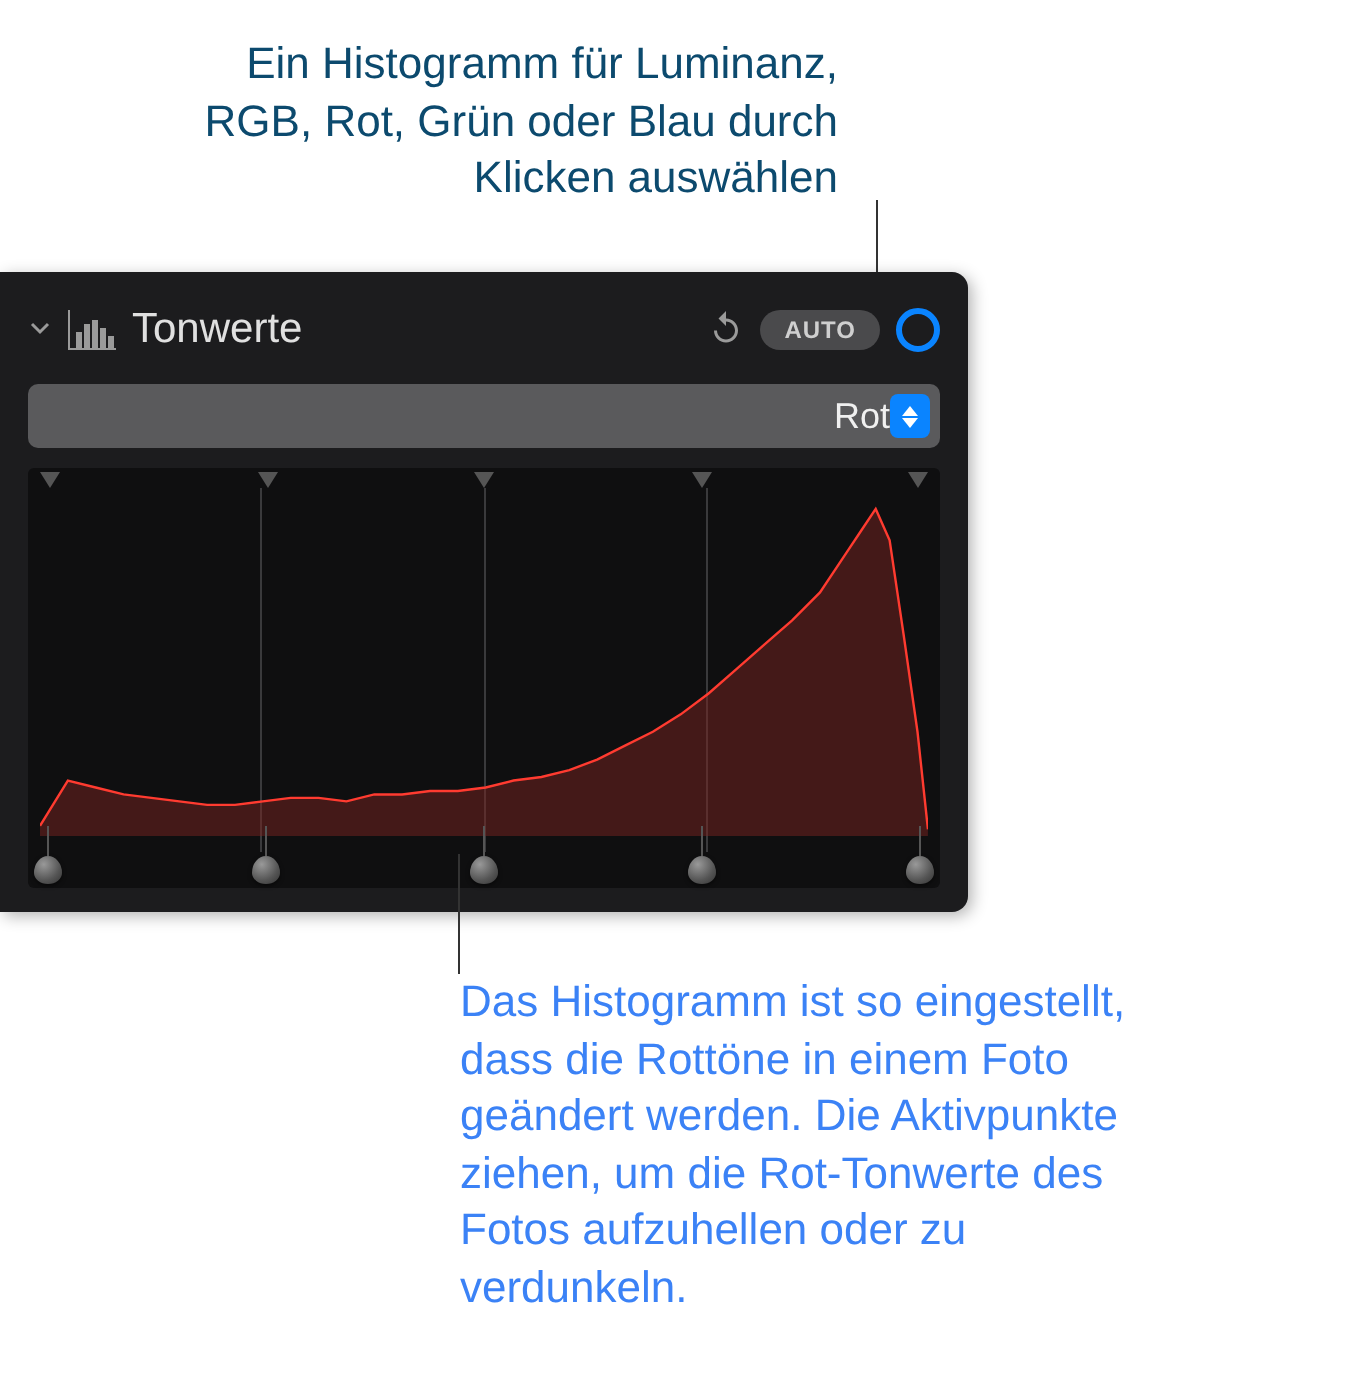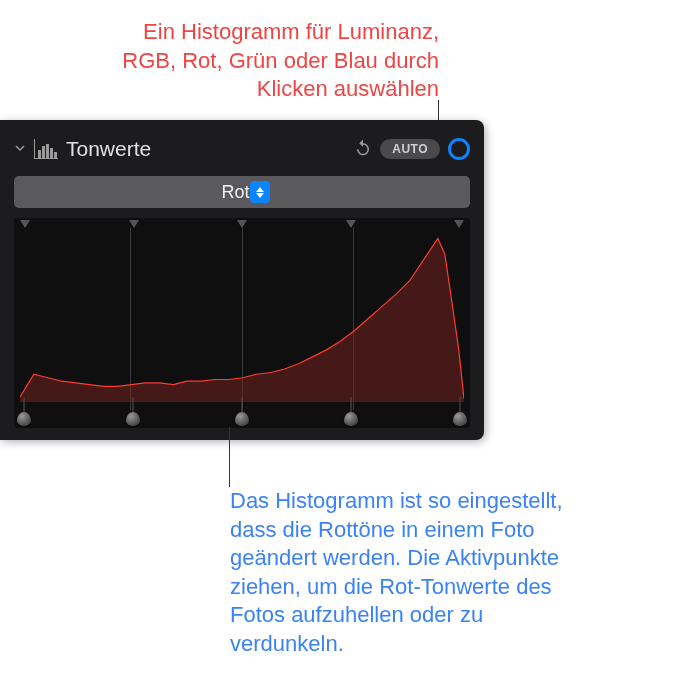--- a/index.html
+++ b/index.html
@@ -10,26 +10,26 @@
     body {
       width: 684px;
       height: 697px;
       background: #ffffff;
       font-family: -apple-system, BlinkMacSystemFont, "Helvetica Neue", sans-serif;
       position: relative;
     }
     .top-callout {
       position: absolute;
       top: 18px;
-      left: 104px;
+      left: 84px;
       width: 335px;
       text-align: right;
       font-size: 22px;
       line-height: 1.3;
-      color: #ef4444;
+      color: #0c4a6e;
     }
     .top-callout-line {
       position: absolute;
       top: 100px;
       left: 438px;
       width: 1px;
       height: 110px;
       background: #333;
     }
     .top-callout-line::after {
@@ -46,21 +46,21 @@
       position: absolute;
       top: 100%;
       left: 38px;
       width: 1px;
       height: 3px;
       background: #333;
       transform: translateY(0);
     }
     .panel-wrapper {
       position: absolute;
-      top: 120px;
+      top: 136px;
       left: 0;
       width: 484px;
       height: 320px;
       background: #1c1c1e;
       border-radius: 0 8px 8px 0;
       box-shadow: 2px 2px 8px rgba(0,0,0,0.3);
       overflow: hidden;
       padding: 10px 14px 14px 14px;
     }
     .panel-header {
@@ -115,21 +115,21 @@
       border: 3px solid #0a84ff;
       border-radius: 50%;
     }
     .channel-select {
       margin-top: 8px;
       background: #5a5a5c;
       border-radius: 5px;
       height: 32px;
       display: flex;
       align-items: center;
-      justify-content: center;
+      justify-content: flex-end;
       padding: 0 5px 0 12px;
     }
     .channel-label {
       color: #f0f0f0;
       font-size: 18px;
     }
     .select-arrows {
       width: 20px;
       height: 22px;
       background: #0a84ff;

